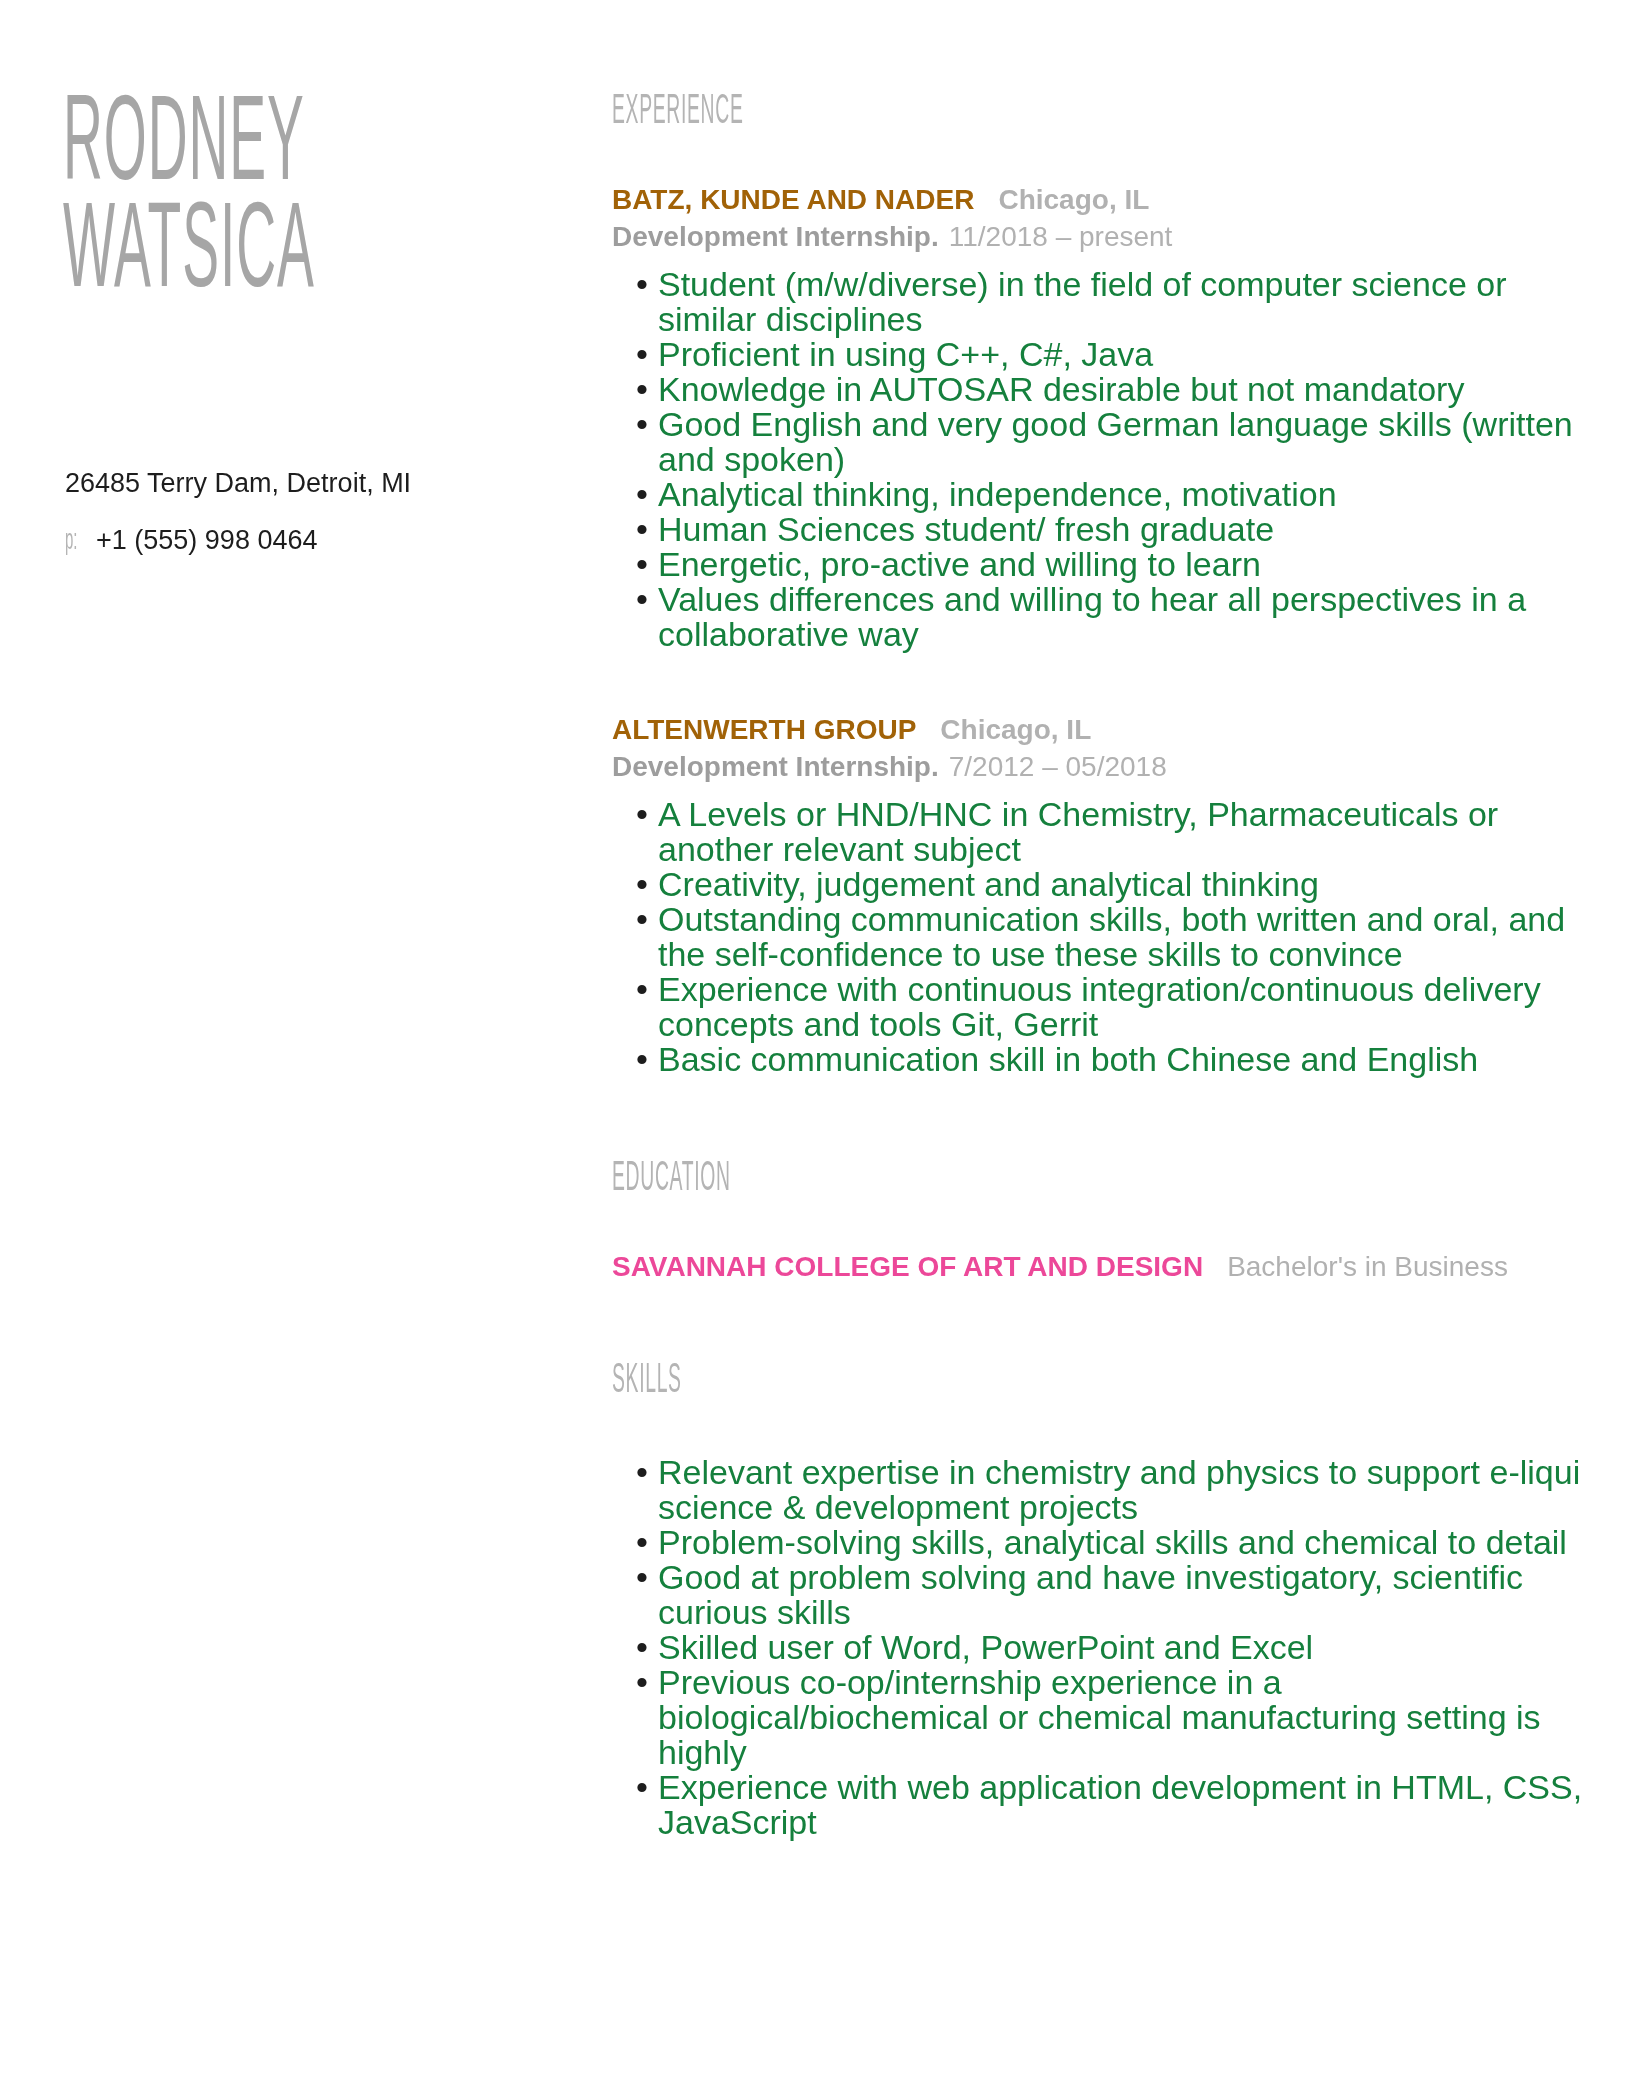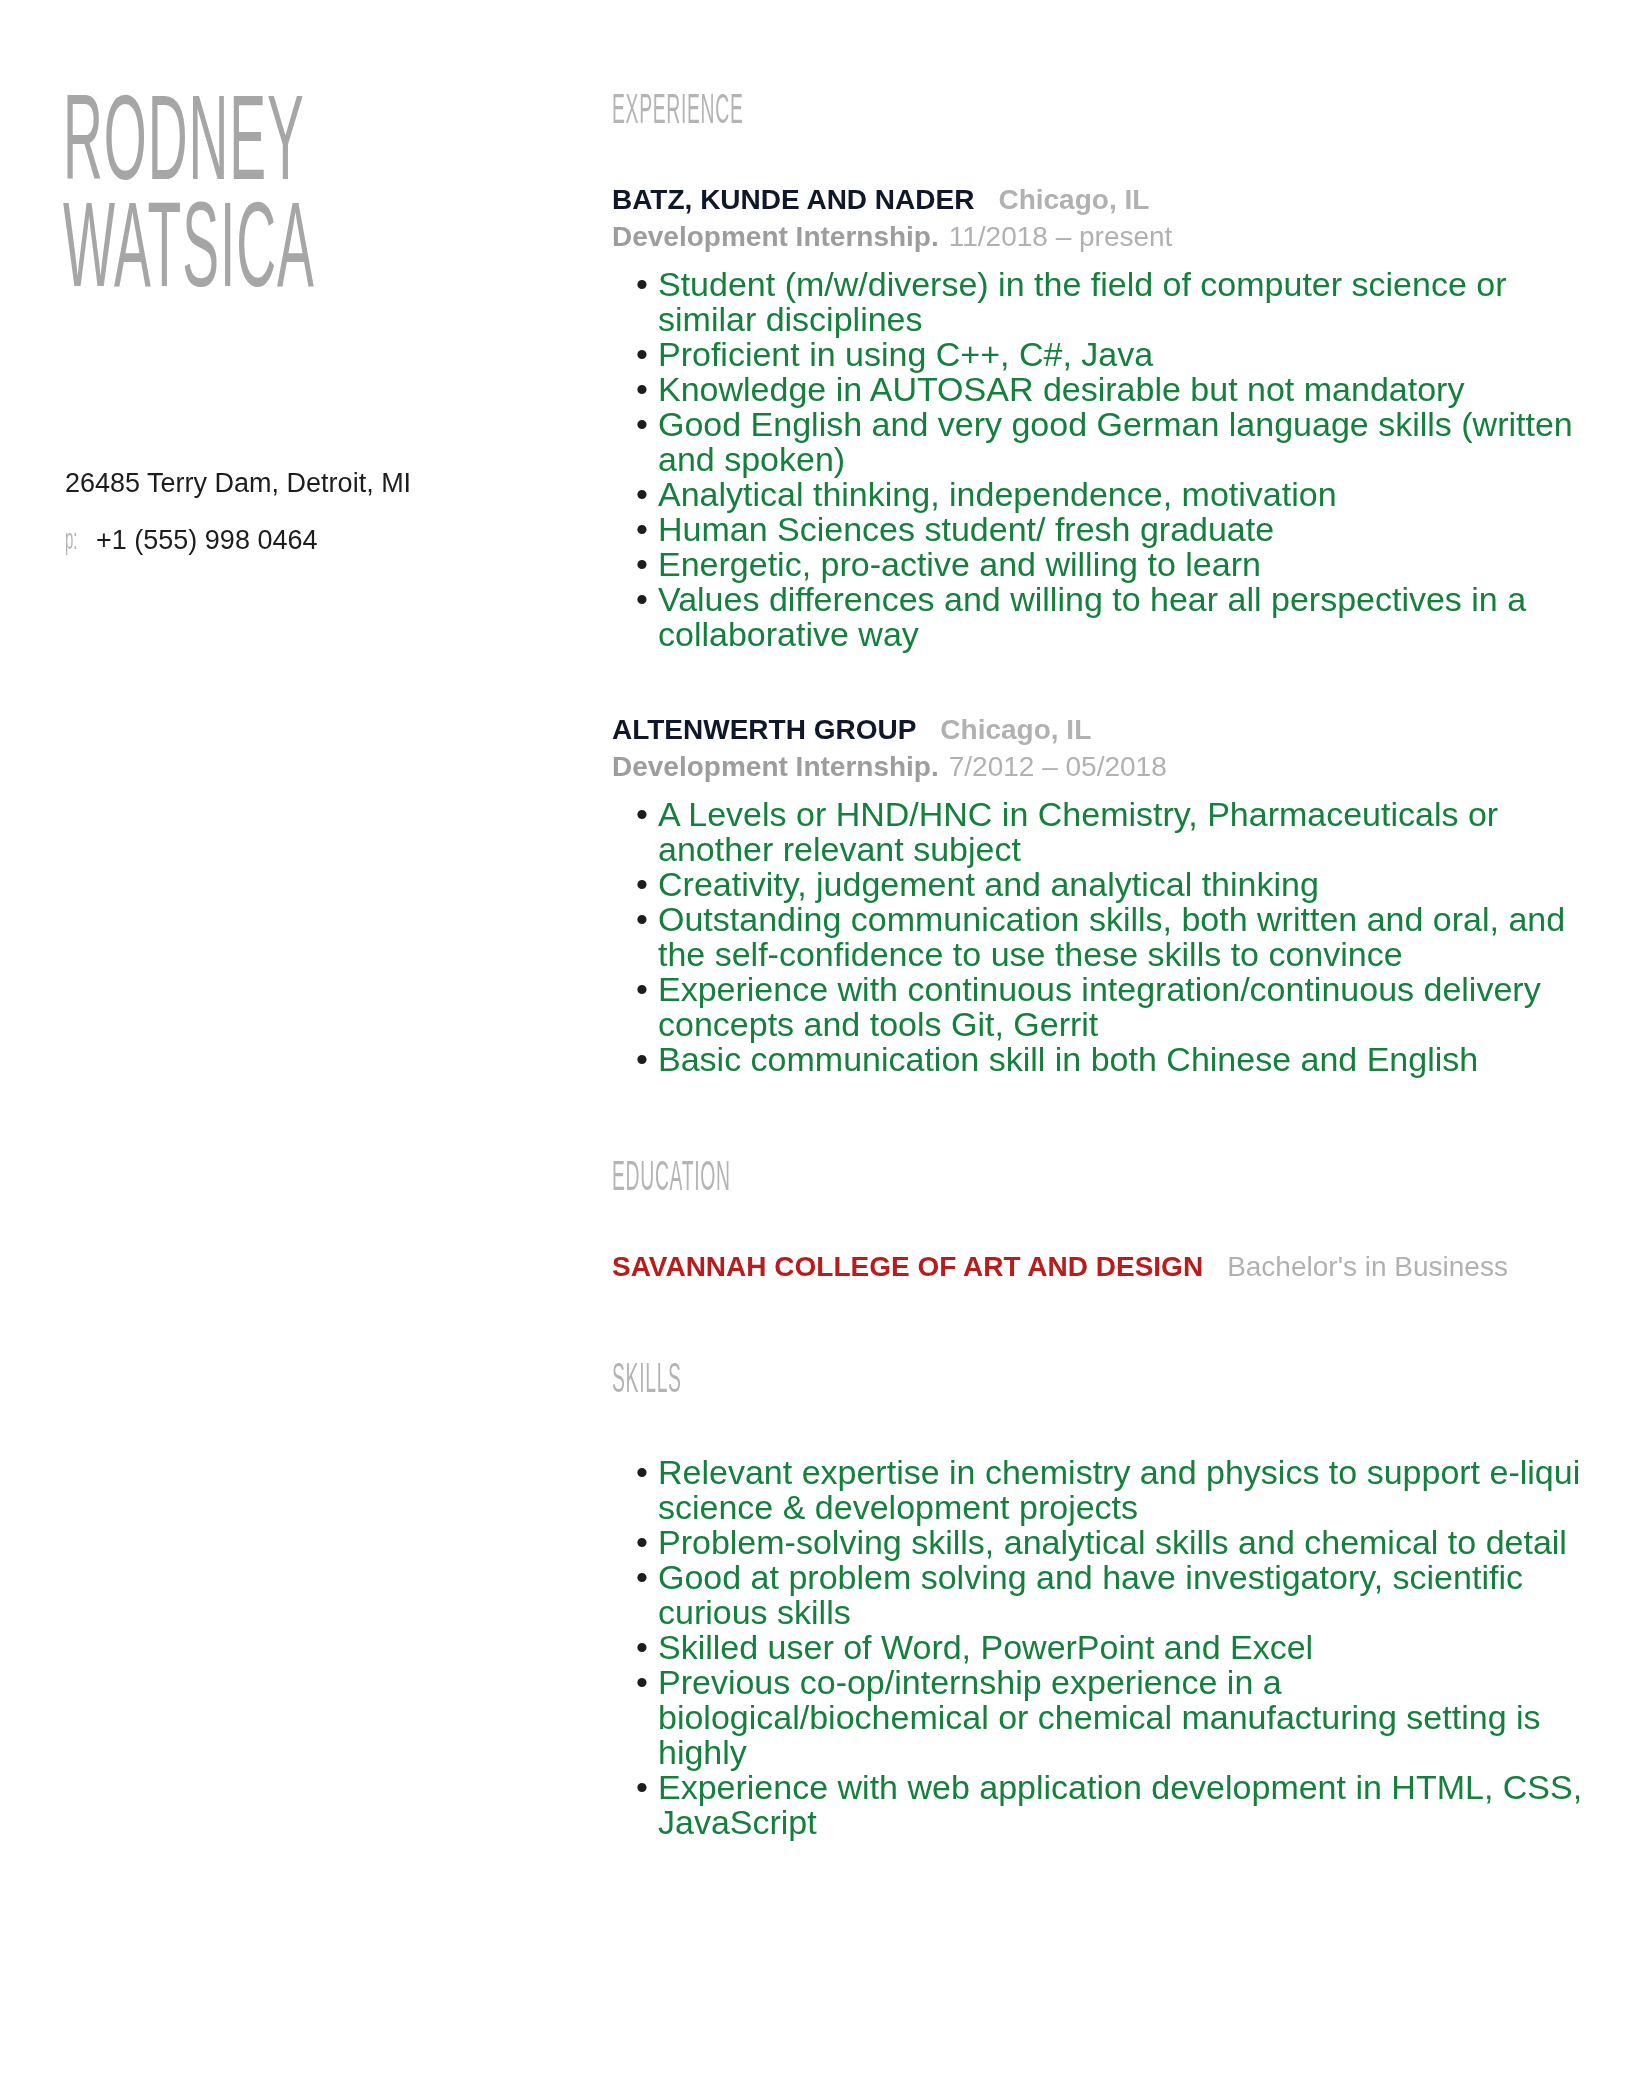--- a/index.html
+++ b/index.html
@@ -69,21 +69,21 @@
     display: inline-block;
     transform: scaleX(0.45);
     transform-origin: 0 0;
     white-space: nowrap;
     letter-spacing: 1.5px;
     text-transform: uppercase;
   }
 
   .job { margin-top: 52px; }
   .job-head { font-size: 28px; line-height: 36px; white-space: nowrap; }
-  .company { font-weight: 700; color: #0f172a; }
+  .company { font-weight: 700; color: #a16207; }
   .location { color: #b1b1b1; margin-left: 24px; font-weight: bold; }
   .job-sub { font-size: 28px; line-height: 37px; white-space: nowrap; }
   .role { font-weight: 700; color: #9d9d9d; }
   .dates { color: #b1b1b1; margin-left: 10px; }
 
   ul.bullets {
     margin: 12px 0 0 0;
     padding: 0;
     list-style: none;
   }
@@ -96,21 +96,21 @@
   }
   ul.bullets li::before {
     content: "\2022";
     position: absolute;
     left: 24px;
     top: 0;
     color: #1d1d1d;
   }
 
   .edu-line { margin-top: 52px; font-size: 28px; line-height: 36px; white-space: nowrap; }
-  .school { font-weight: 700; color: #b91c1c; }
+  .school { font-weight: 700; color: #ec4899; }
   .degree { color: #b1b1b1; margin-left: 24px; }
 
   ul.skills-list { margin-top: 56px; }
 </style>
 </head>
 <body>
 
 <div class="page">
 
   <div class="left-col">

